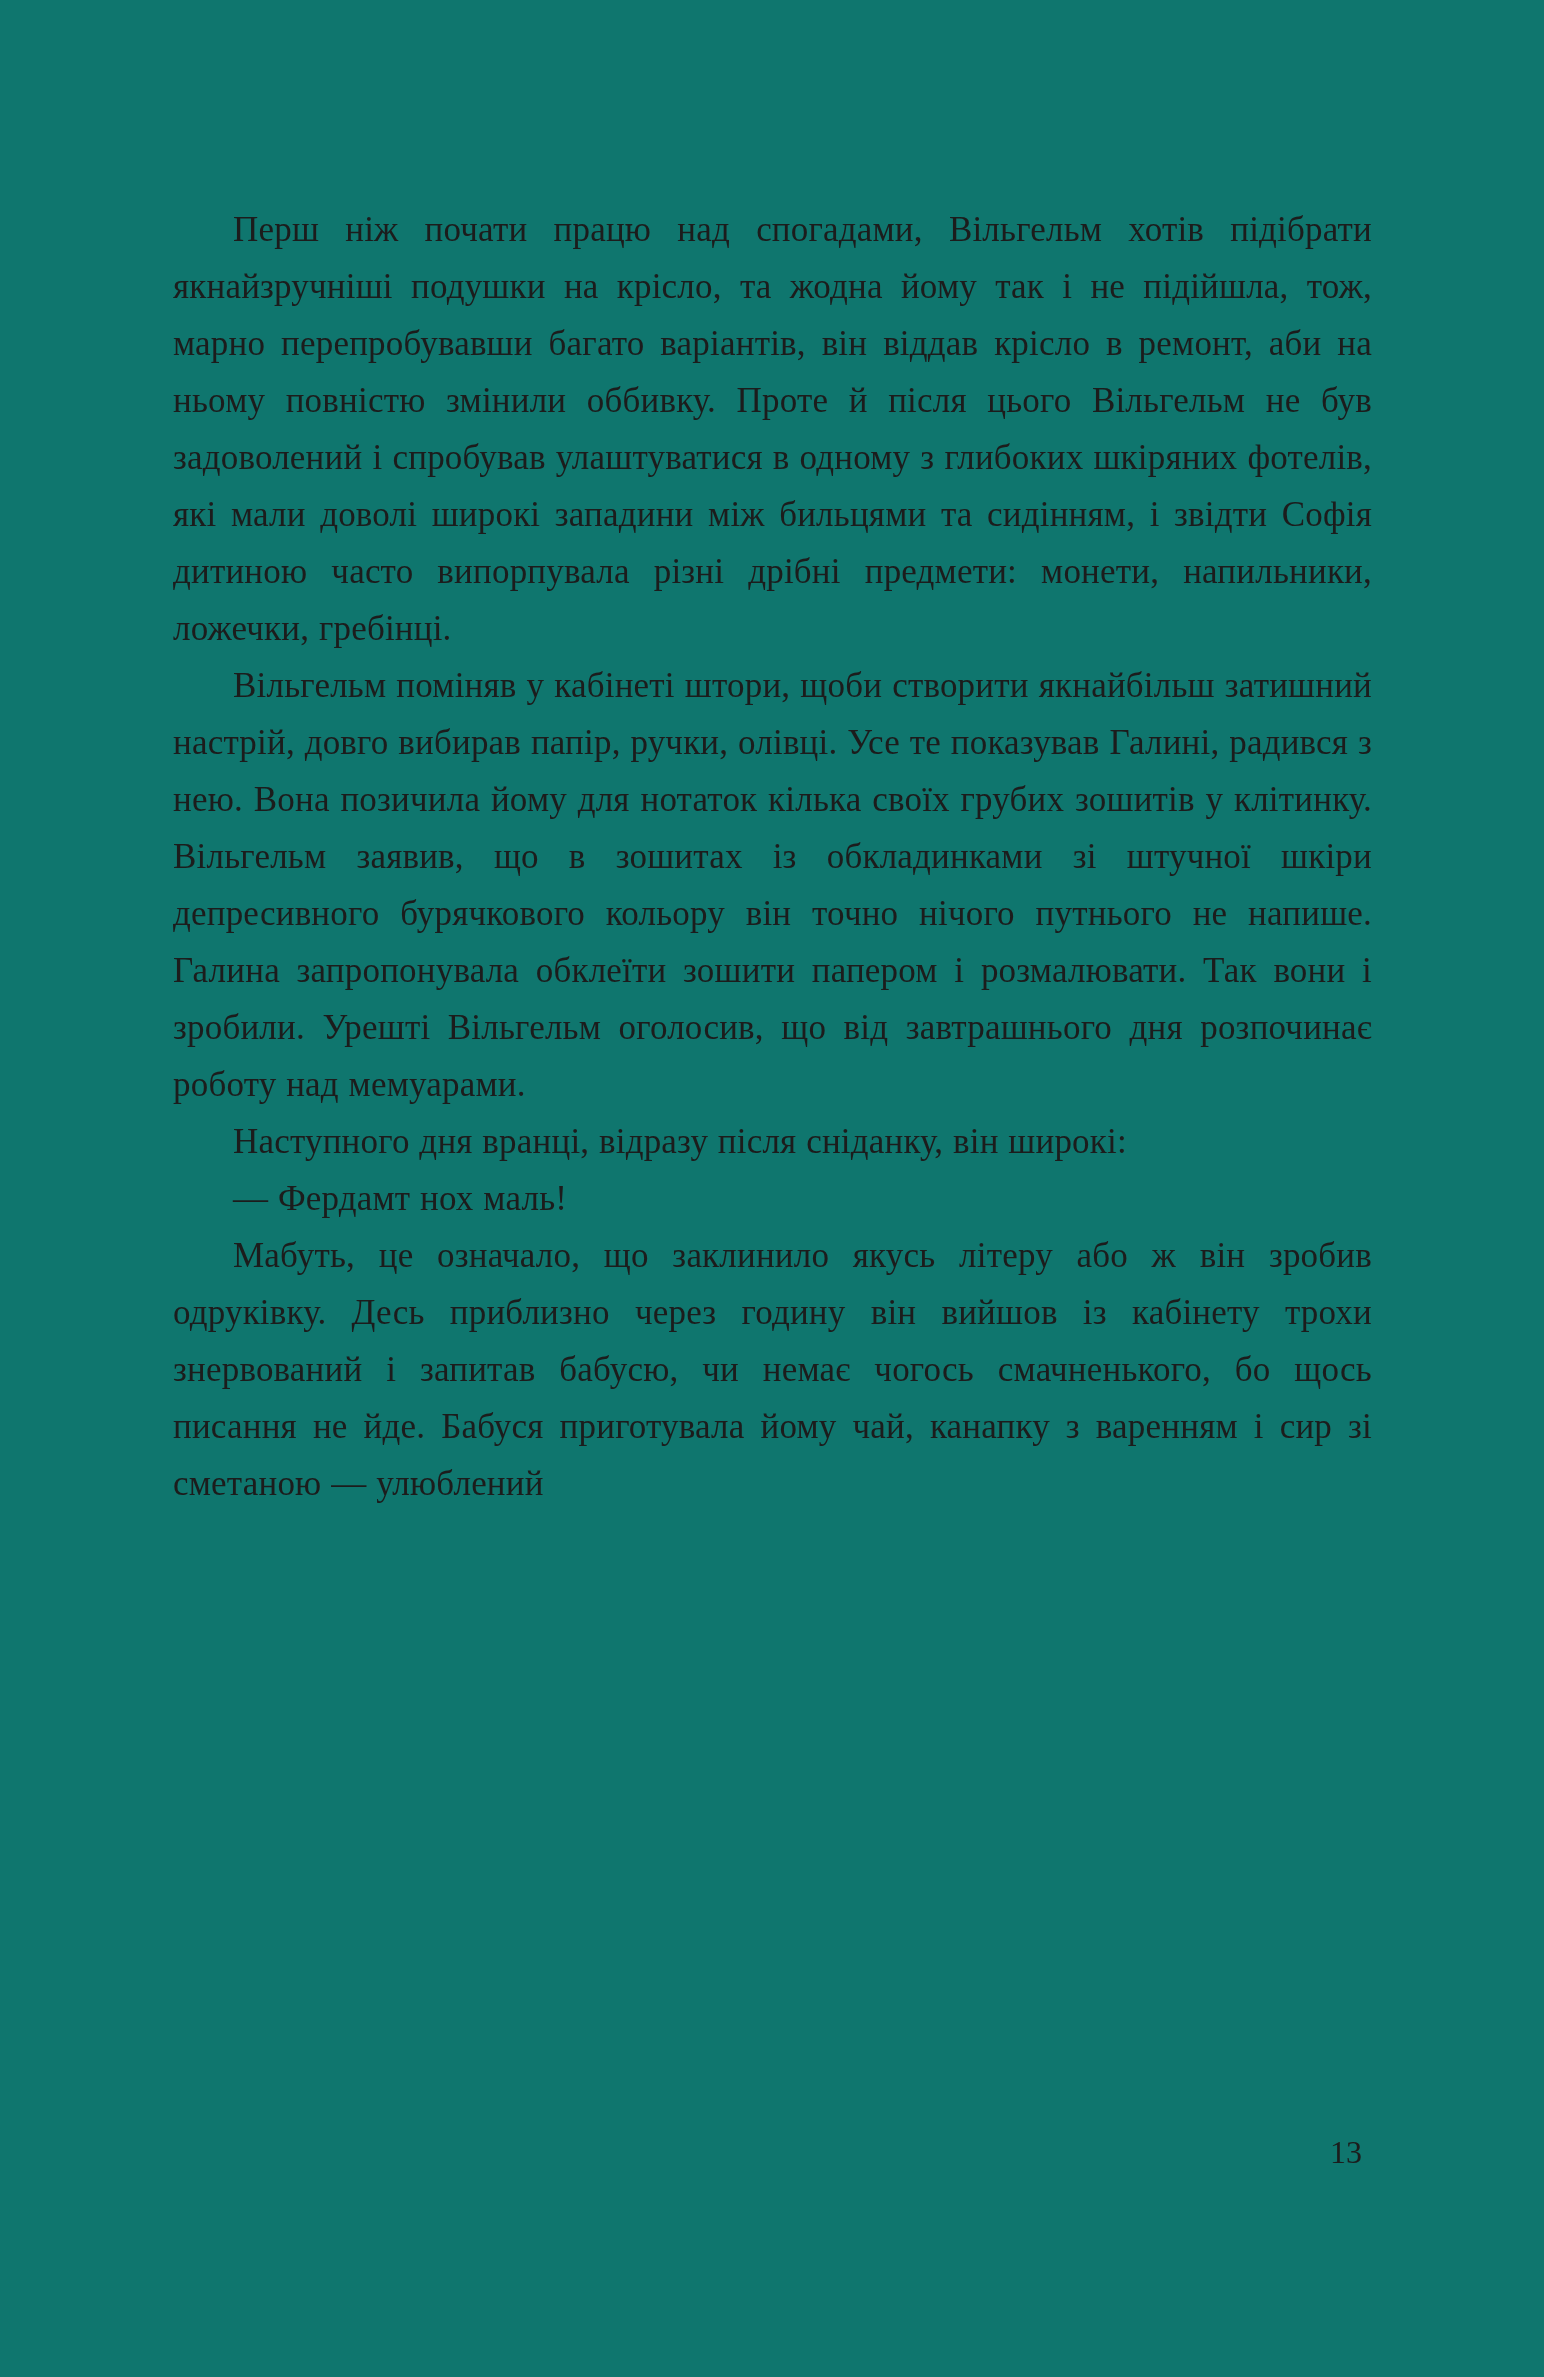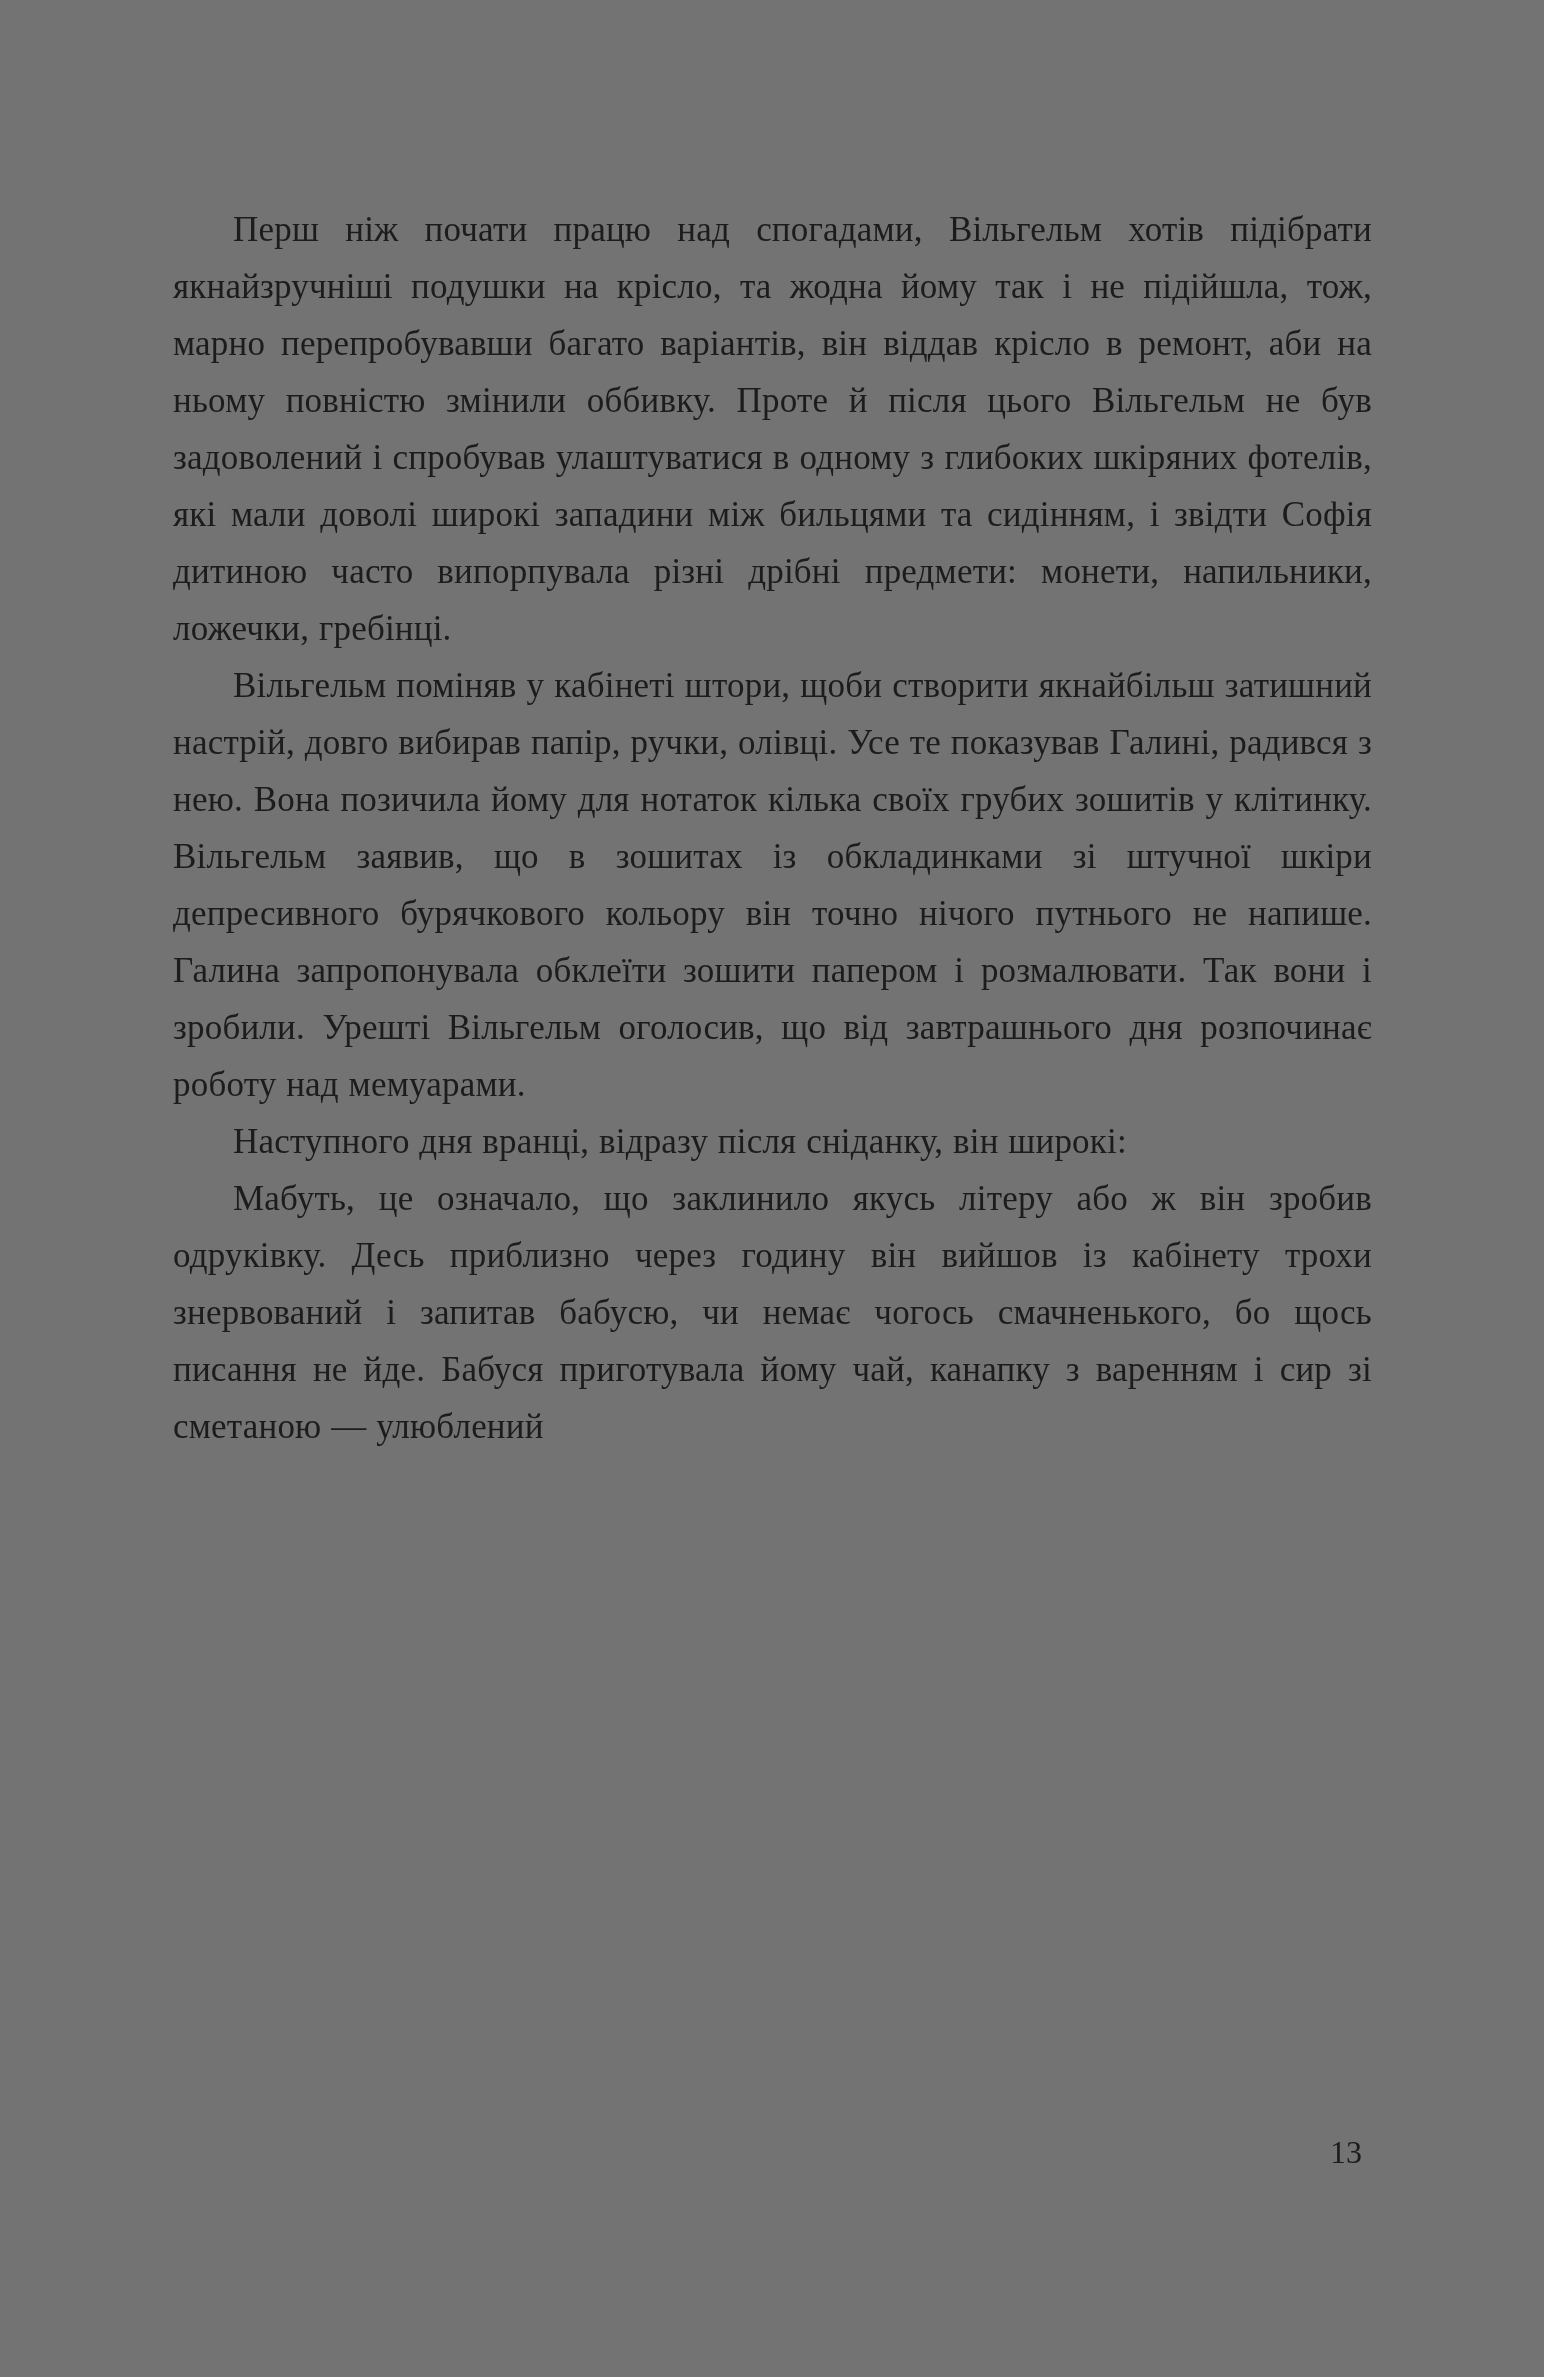--- a/index.html
+++ b/index.html
@@ -11,21 +11,21 @@
       width: 1545px;
       height: 2377px;
       position: relative;
       font-family: "Liberation Serif", "DejaVu Serif", serif;
       color: #1c1c1c;
       overflow: hidden;
     }
     .page {
       position: absolute;
       inset: 0;
-      background: #737373;
+      background: #0f766e;
     }
     .text-column {
       position: absolute;
       left: 173px;
       top: 201px;
       width: 1199px;
     }
     .text-column p {
       margin: 0;
       font-size: 35px;
@@ -45,17 +45,18 @@
     }
   </style>
 </head>
 <body>
 
 <div class="page">
   <div class="text-column">
     <p>Перш ніж почати працю над спогадами, Вільгельм хотів підібрати якнайзручніші подушки на крісло, та жодна йому так і не підійшла, тож, марно перепробувавши багато варіантів, він віддав крісло в ремонт, аби на ньому повністю змінили оббивку. Проте й після цього Вільгельм не був задоволений і спробував улаштуватися в одному з глибоких шкіряних фотелів, які мали доволі широкі западини між бильцями та сидінням, і звідти Софія дитиною часто випорпувала різні дрібні предмети: монети, напильники, ложечки, гребінці.</p>
     <p>Вільгельм поміняв у кабінеті штори, щоби створити якнайбільш затишний настрій, довго вибирав папір, ручки, олівці. Усе те показував Галині, радився з нею. Вона позичила йому для нотаток кілька своїх грубих зошитів у клітинку. Вільгельм заявив, що в зошитах із обкладинками зі штучної шкіри депресивного бурячкового кольору він точно нічого путнього не напише. Галина запропонувала обклеїти зошити папером і розмалювати. Так вони і зробили. Урешті Вільгельм оголосив, що від завтрашнього дня розпочинає роботу над мемуарами.</p>
     <p>Наступного дня вранці, відразу після сніданку, він широкі:</p>
+    <p>— Фердамт нох маль!</p>
     <p>Мабуть, це означало, що заклинило якусь літеру або ж він зробив одруківку. Десь приблизно через годину він вийшов із кабінету трохи знервований і запитав бабусю, чи немає чогось смачненького, бо щось писання не йде. Бабуся приготувала йому чай, канапку з варенням і сир зі сметаною — улюблений</p>
   </div>
   <div class="page-number">13</div>
 </div>
 
 
 </body></html>

